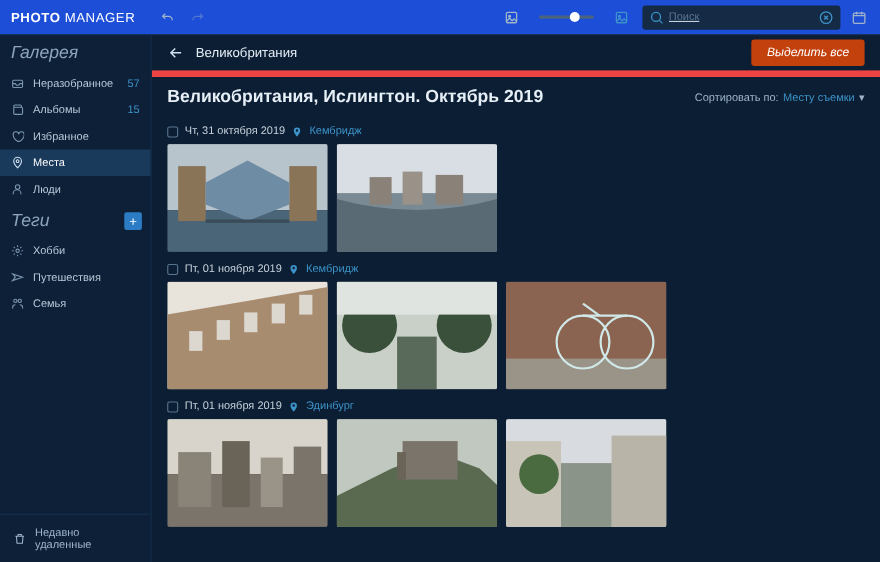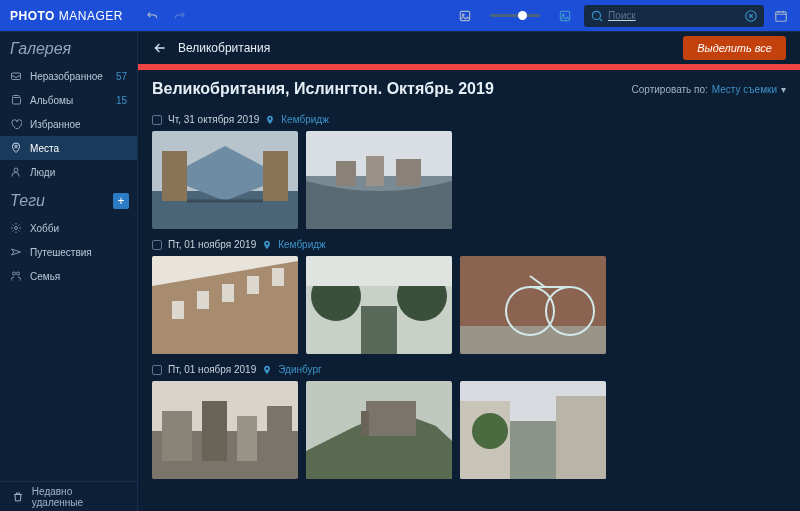--- a/index.html
+++ b/index.html
@@ -90,21 +90,21 @@
 }
 .sb-tags-head .add-tag {
   width: 16px; height: 16px; background: #2b7cc4; color: #fff;
   display: flex; align-items: center; justify-content: center;
   border-radius: 2px; cursor: pointer; font-size: 12px; line-height: 1;
 }
 .sb-spacer { flex: 1; }
 .sb-trash {
   border-top: 1px solid #15304d;
   display:flex; align-items:center; gap:8px;
-  height: 30px; padding: 0 12px; color: #9fb4c9; cursor:pointer;
+  height: 44px; padding: 0 12px; color: #9fb4c9; cursor:pointer;
 }
 .sb-trash .sb-ico{width:12px;height:12px;display:flex;align-items:center;}
 
 
 .main {
   flex: 1; display: flex; flex-direction: column;
   background: #0b1e33; overflow: hidden;
 }
 .main-header {
   display: flex; align-items: center;

